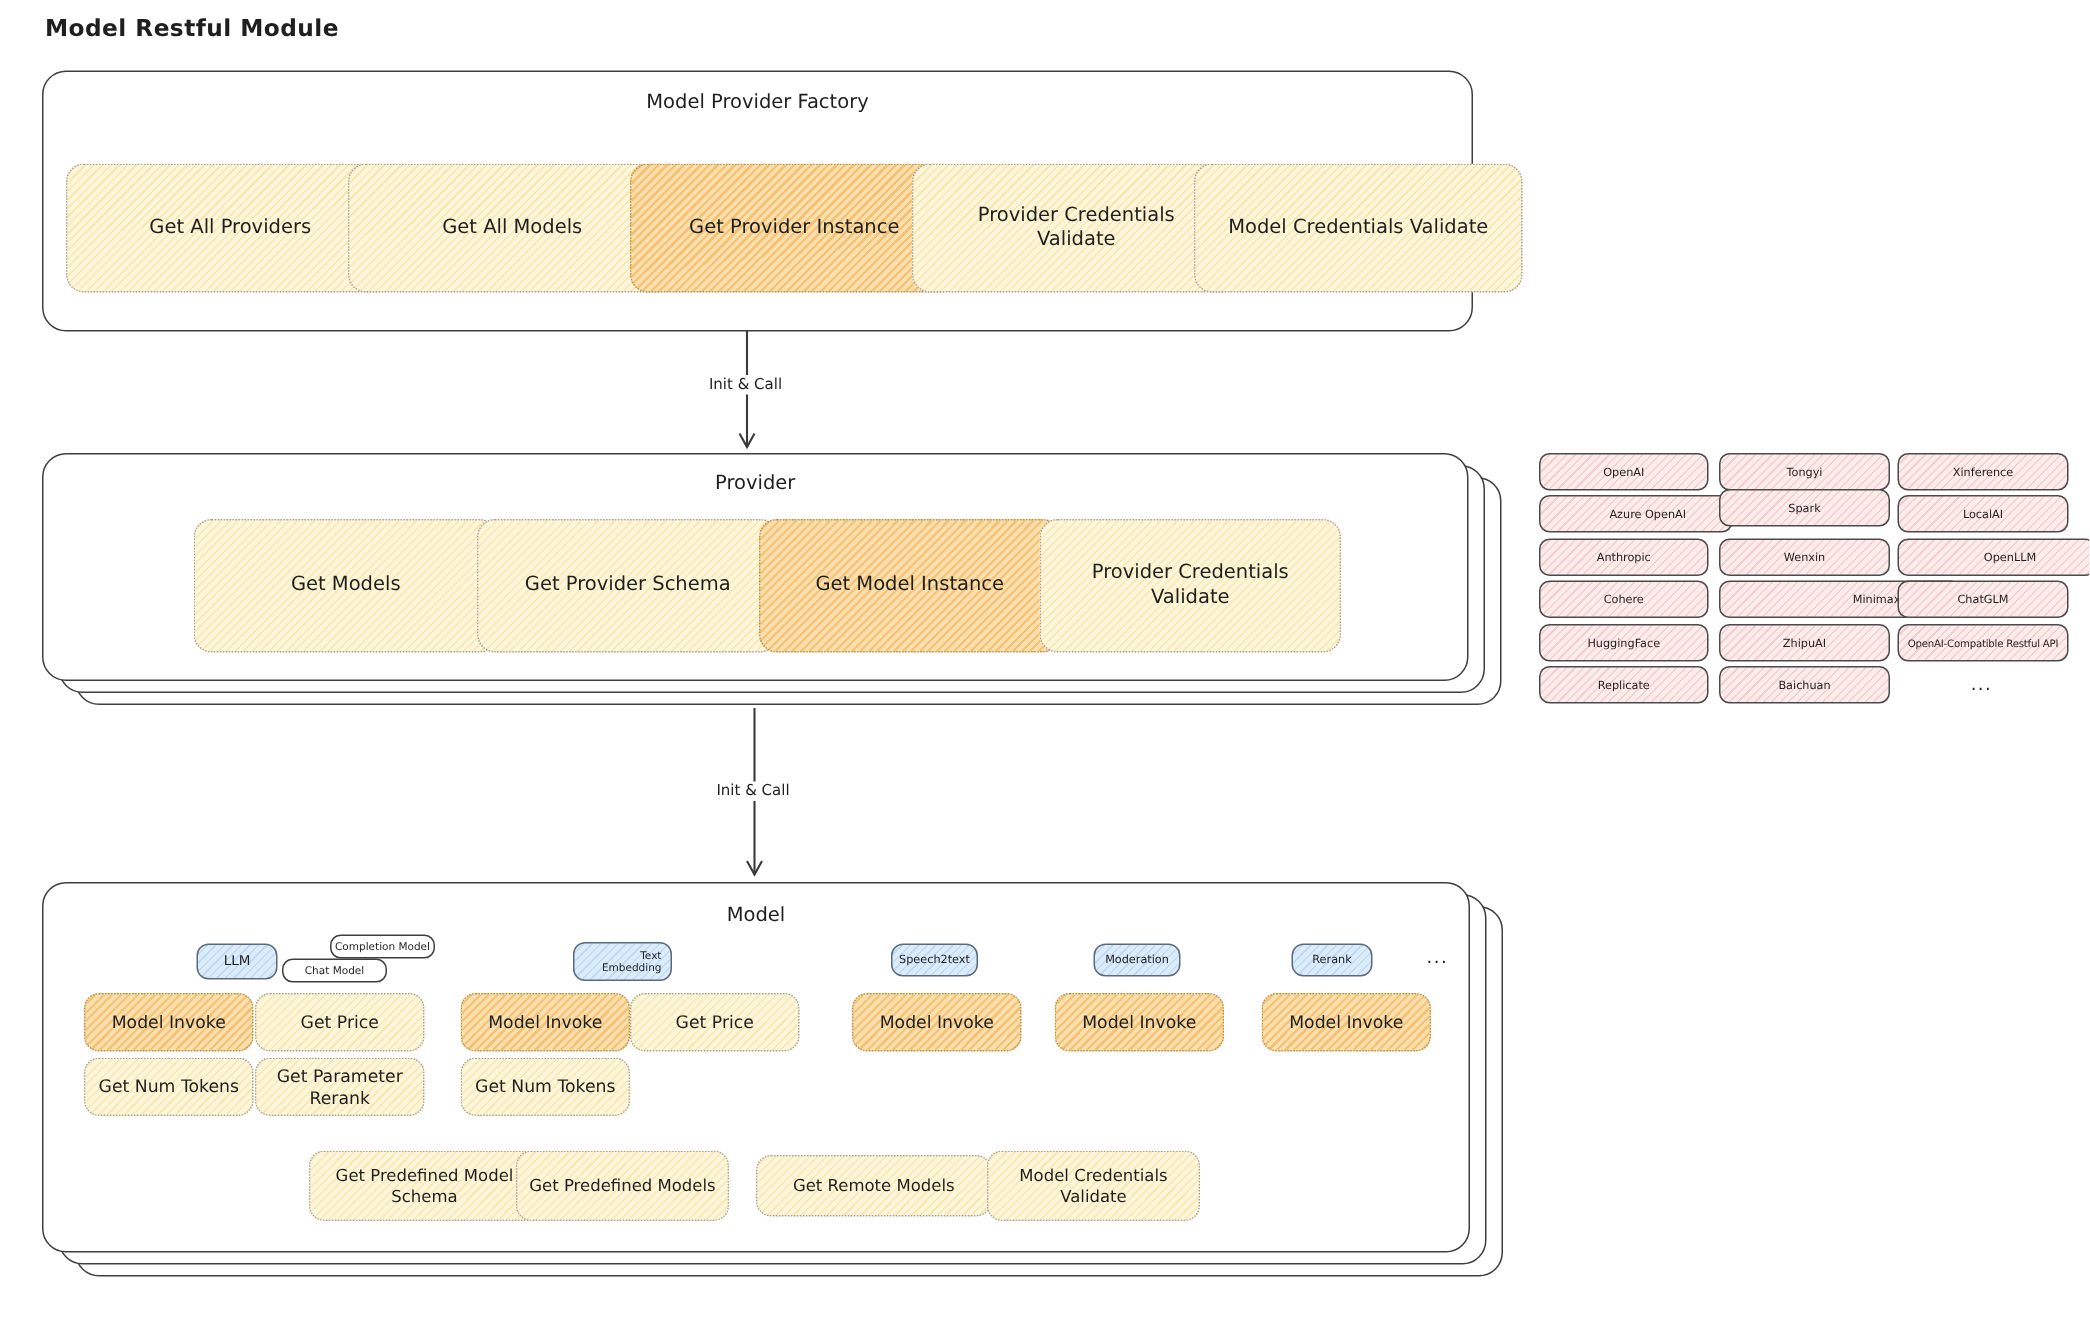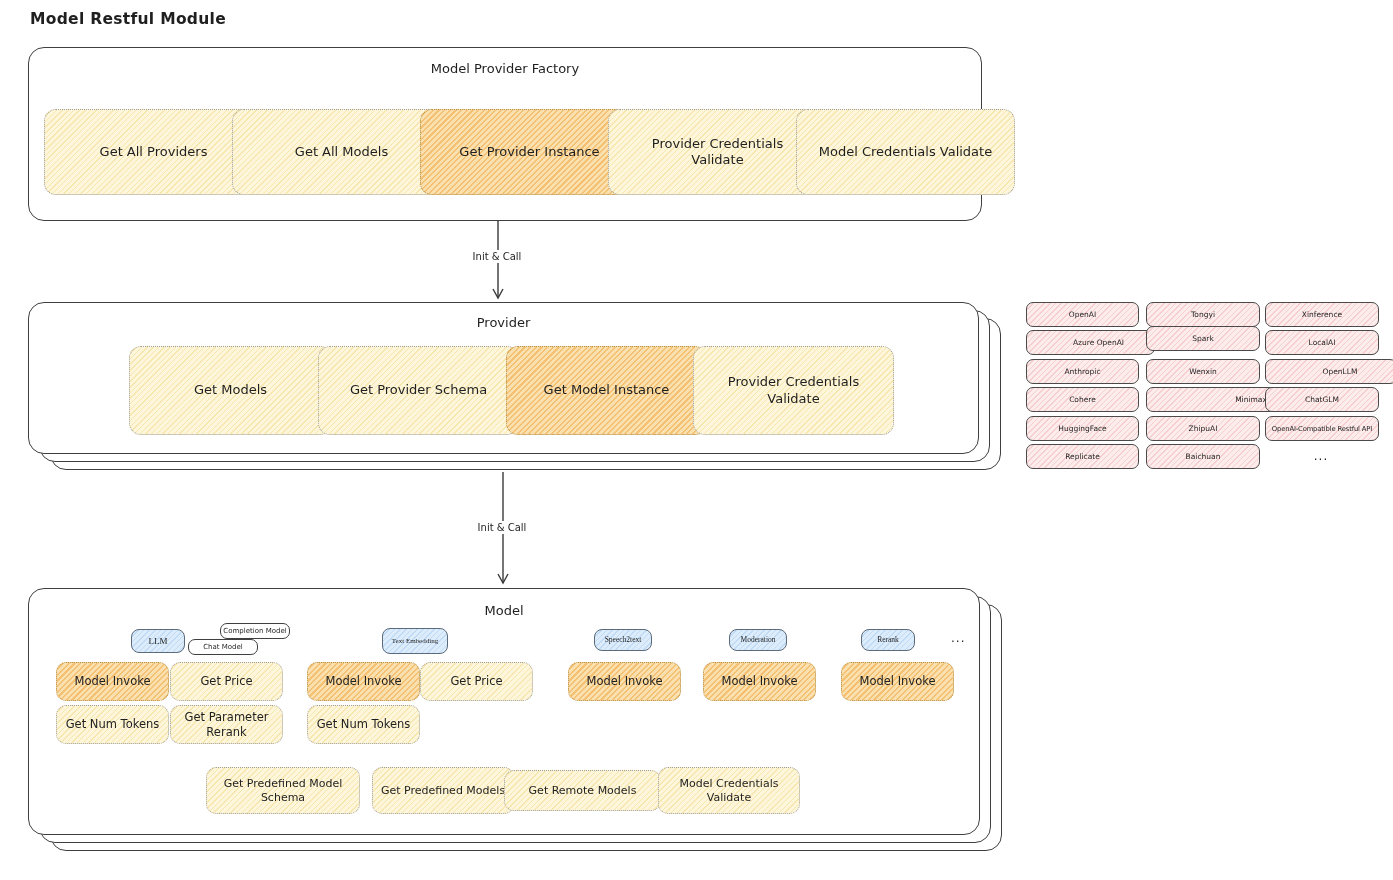--- a/index.html
+++ b/index.html
@@ -32,24 +32,24 @@
   .chip{
     position:absolute;display:flex;align-items:center;justify-content:center;
     height:23px;border-radius:7px;font-size:7.5px;white-space:nowrap;
     background-color:#fdecec;
     background-image:repeating-linear-gradient(135deg, rgba(236,150,150,0.35) 0px, rgba(236,150,150,0.35) 1px, transparent 1px, transparent 4px);
     border:1.3px solid #4a4a4a;
   }
   .chip.long{font-size:6.8px;letter-spacing:-0.15px;}
   .tag-blue{
     position:absolute;display:flex;align-items:center;justify-content:center;
-    text-align:center;border-radius:8px;font-size:7.5px;line-height:1.15;
+    text-align:right;border-radius:8px;font-size:7.5px;line-height:1.15;
     background-color:#dcecfb;
     background-image:repeating-linear-gradient(135deg, rgba(130,180,235,0.30) 0px, rgba(130,180,235,0.30) 1px, transparent 1px, transparent 4px);
-    border:1.3px solid #5b6b7b;white-space:nowrap;font-family:Liberation Serif, serif;
+    border:1.3px solid #5b6b7b;white-space:nowrap;
   }
   .tag-blue.wrap{white-space:normal;font-size:7px;}
   .tag-white{
     position:absolute;display:flex;align-items:center;justify-content:center;
     background:#fff;border:1.2px solid #3f3f3f;border-radius:7px;font-size:7px;white-space:nowrap;
   }
   .arrow{position:absolute;}
   .arrow-label{
     position:absolute;width:60px;text-align:center;font-size:10px;background:#fff;padding:1px 0;
   }
@@ -138,18 +138,18 @@
 
     <div class="tag-blue" style="left:700px;top:40px;width:56px;height:20px;">Moderation</div>
     <div class="btn small orange" style="left:674px;top:73px;width:107px;height:37px;">Model Invoke</div>
 
     <div class="tag-blue" style="left:832px;top:40px;width:52px;height:20px;">Rerank</div>
     <div class="btn small orange" style="left:812px;top:73px;width:107px;height:37px;">Model Invoke</div>
 
     <div class="dots" style="left:922px;top:42px;">...</div>
 
     <div class="btn bottom" style="left:177px;top:178px;width:142px;height:45px;">Get Predefined Model Schema</div>
-    <div class="btn bottom" style="left:343px;top:178px;width:130px;height:45px;border-radius:10px;">Get Predefined Models</div>
+    <div class="btn bottom" style="left:315px;top:178px;width:130px;height:45px;border-radius:10px;">Get Predefined Models</div>
     <div class="btn bottom" style="left:475px;top:181px;width:145px;height:39px;">Get Remote Models</div>
     <div class="btn bottom" style="left:629px;top:178px;width:130px;height:45px;">Model Credentials Validate</div>
   </div>
 
 </div>
 
 </body></html>

